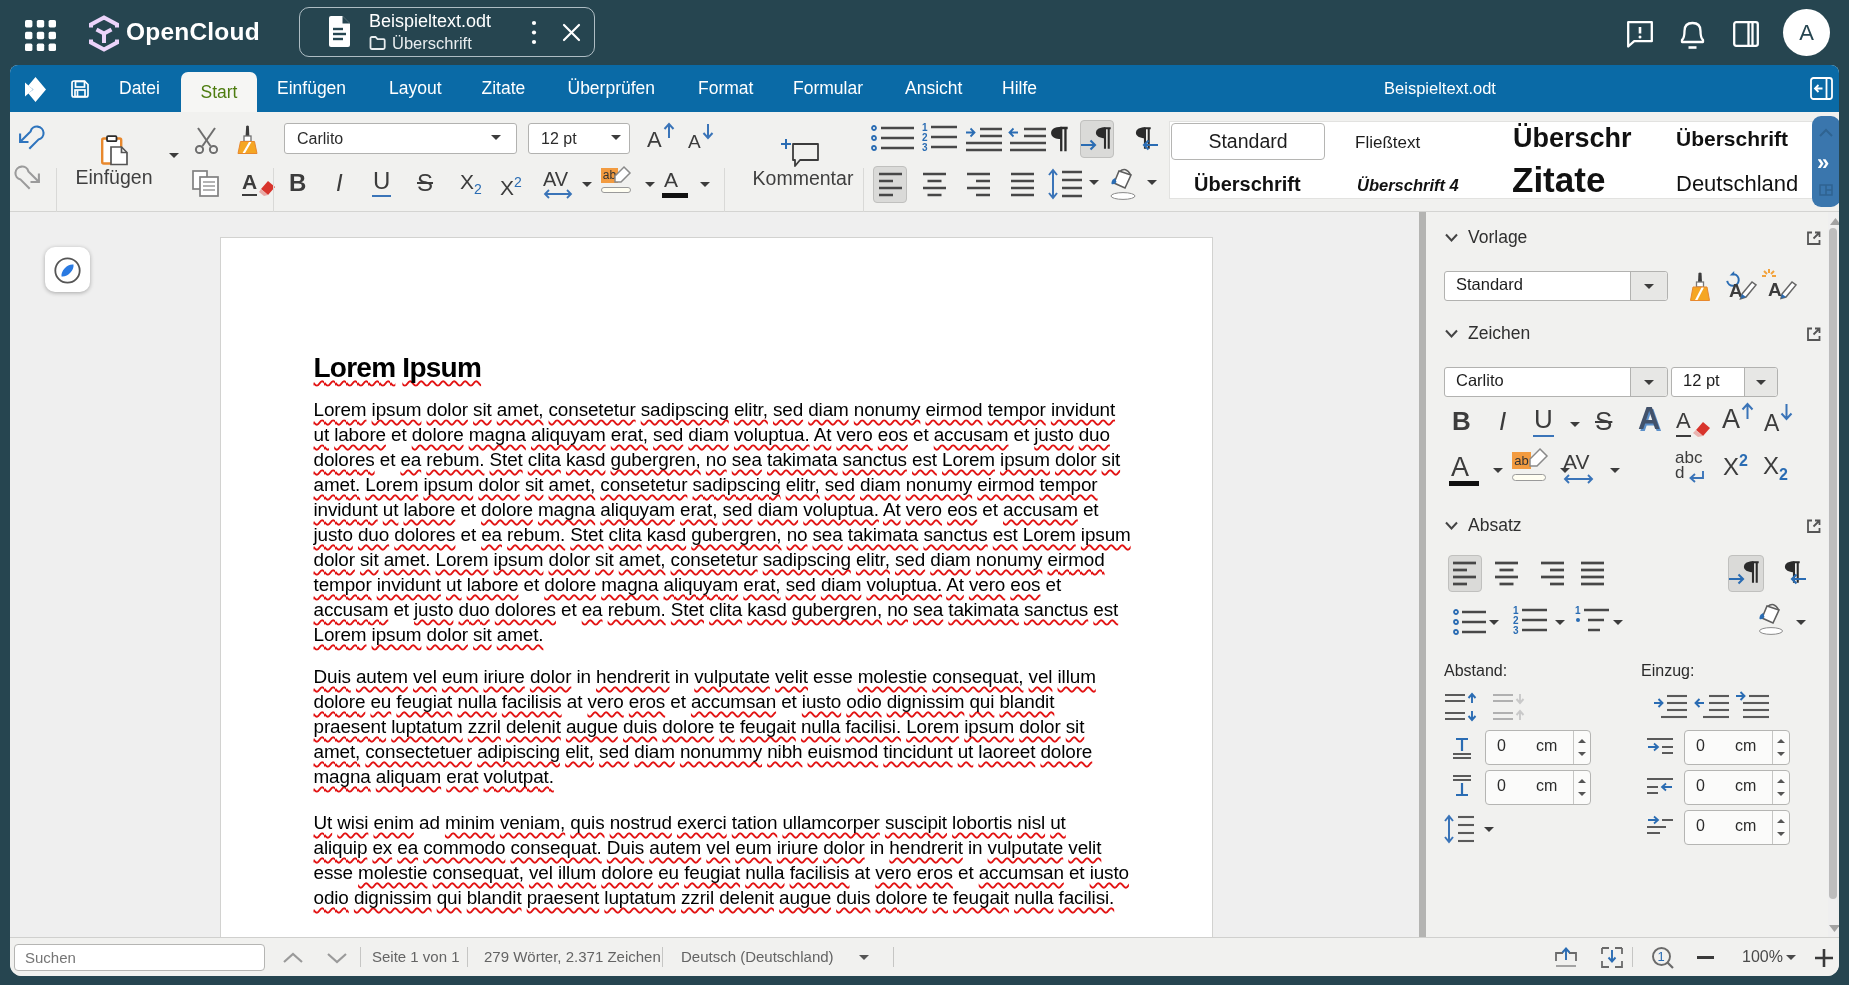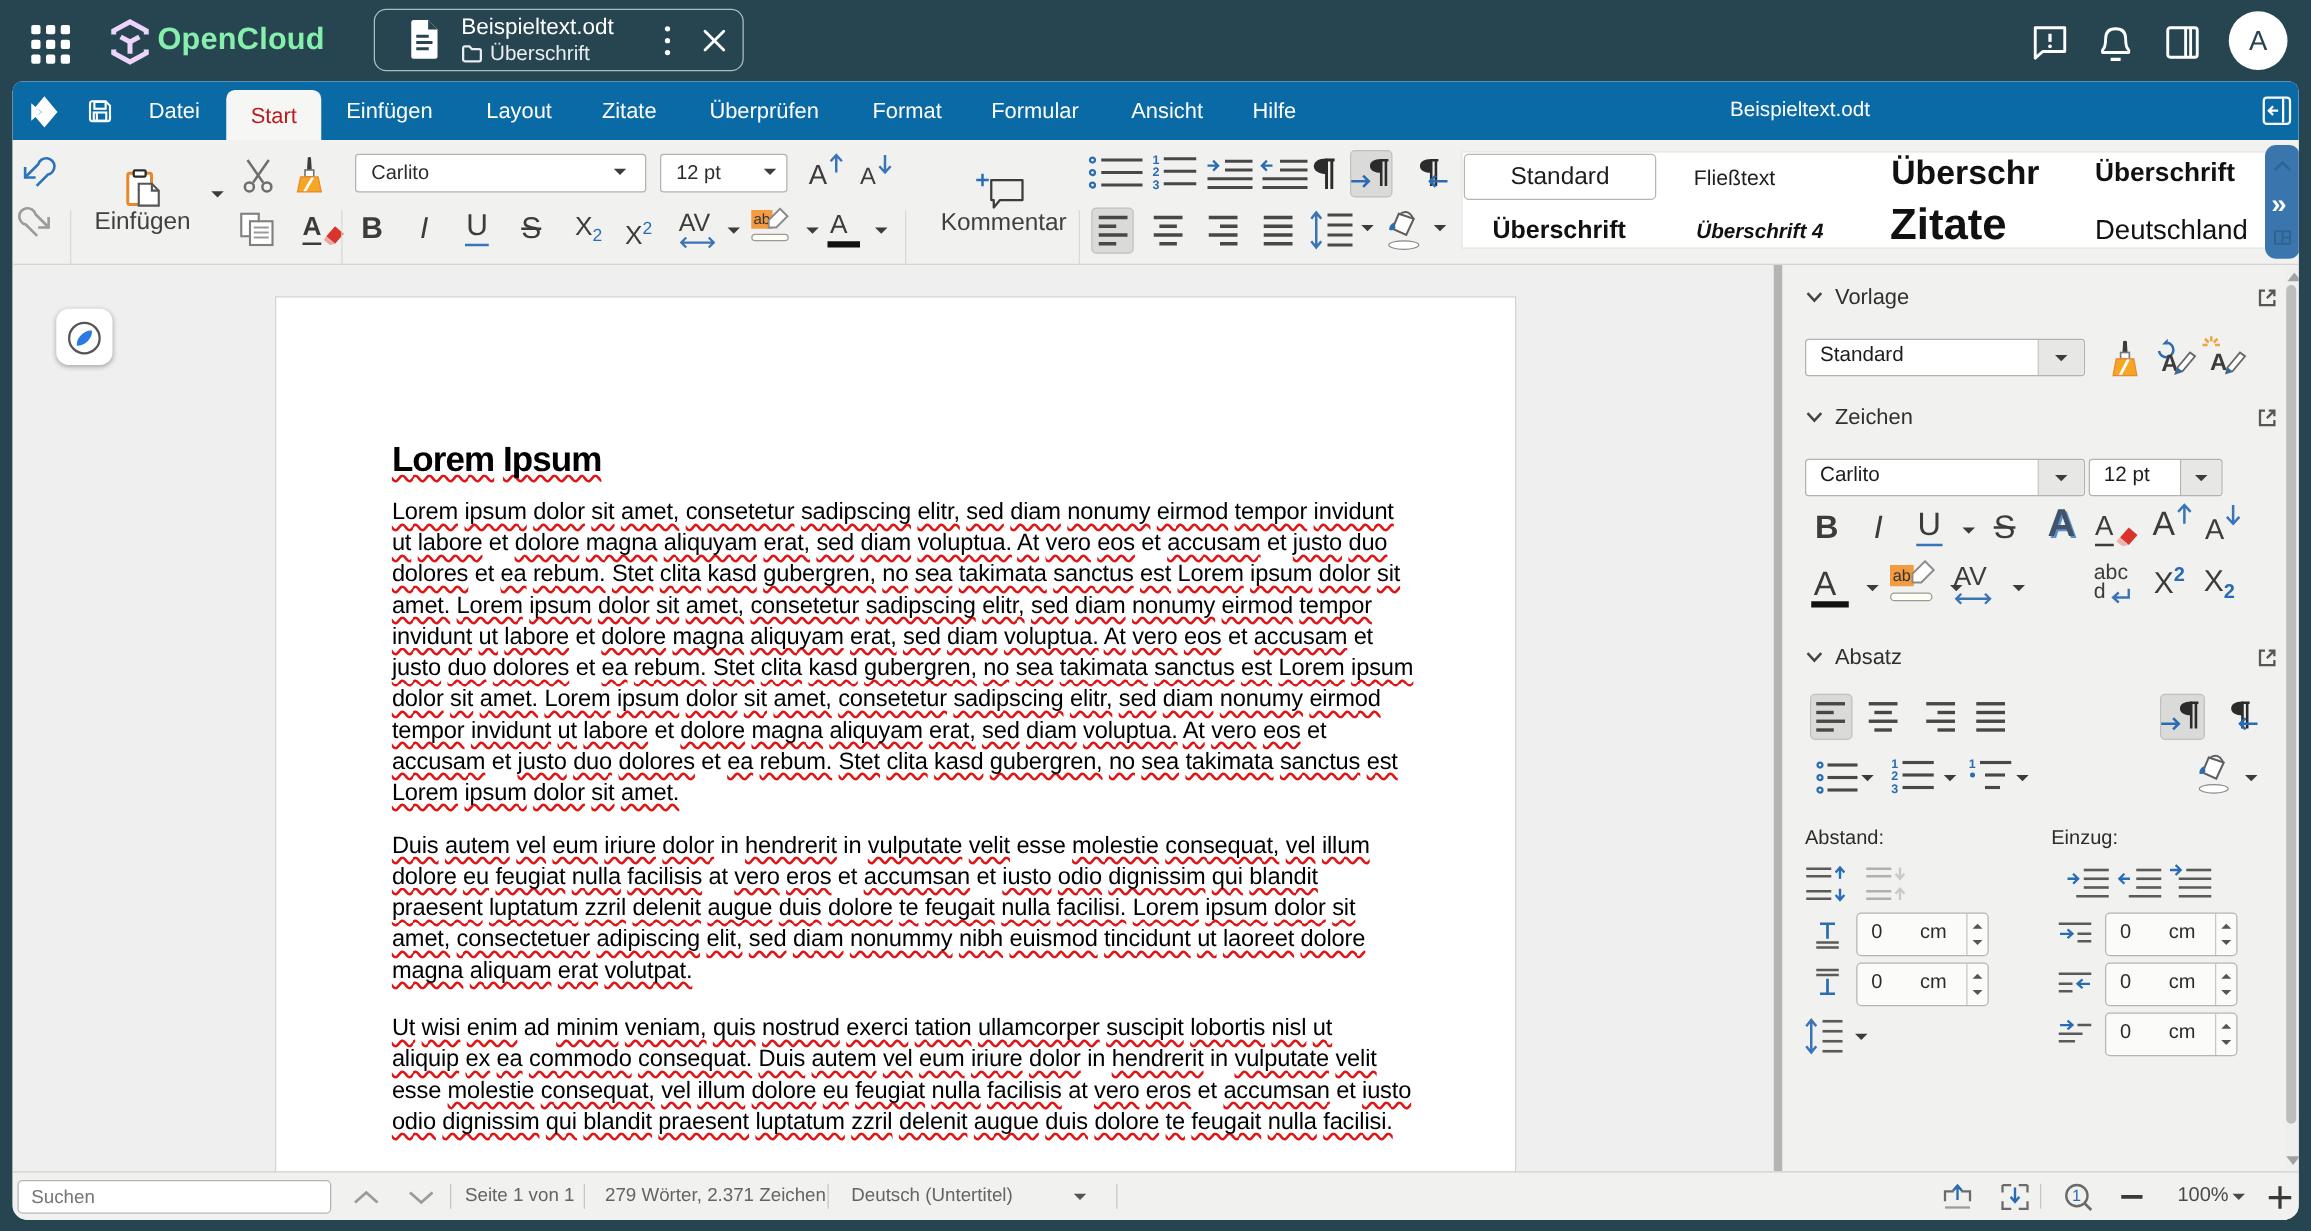--- a/index.html
+++ b/index.html
@@ -44,21 +44,21 @@
       </g>
 </svg>
 <svg class="ab" style="left:89px;top:16px;" width="30" height="35" viewBox="0 0 30 35">
  <g stroke="#ecd4fb" stroke-width="4" fill="none">
   <path d="M2 11.5 L2 8.5 L15 1.5 L28 8.5 L28 11.5"></path>
   <path d="M2 23.5 L2 26.5 L15 33.5 L28 26.5 L28 23.5"></path>
   <path d="M7.5 13.5 L15 17.5 L22.5 13.5"></path>
   <path d="M15 17.5 L15 27"></path>
  </g>
 </svg>
-<div class="ab" style="left:126px;top:18px;font-size:24.5px;font-weight:bold;color:#86efac;letter-spacing:0.2px;">OpenCloud</div>
+<div class="ab" style="left:126px;top:18px;font-size:24.5px;font-weight:bold;color:#ffffff;letter-spacing:0.2px;">OpenCloud</div>
 
 <div class="ab" style="left:299px;top:7px;width:296px;height:50px;border:1.5px solid rgba(220,230,235,0.75);border-radius:10px;"></div>
 <svg class="ab" style="left:329px;top:16px;" width="21" height="31" viewBox="0 0 21 31">
   <path d="M0 2 Q0 0 2 0 L13.5 0 L21 7.5 L21 29 Q21 31 19 31 L2 31 Q0 31 0 29 Z" fill="#fff"></path>
   <path d="M13.5 0 L21 7.5 L13.5 7.5 Z" fill="#264550"></path>
   <g stroke="#264550" stroke-width="2.4">
         <line x1="4" y1="13" x2="14" y2="13"></line>
         <line x1="4" y1="18" x2="17" y2="18"></line>
         <line x1="4" y1="23" x2="14" y2="23"></line>
       </g>
@@ -106,21 +106,21 @@
  </svg>
  <svg class="ab" style="left:61px;top:15px;" width="18" height="18" viewBox="0 0 18 18">
    <g fill="none" stroke="#fff" stroke-width="1.7">
             <path d="M1 3 Q1 1 3 1 L13.5 1 L17 4.5 L17 15 Q17 17 15 17 L3 17 Q1 17 1 15 Z"></path>
    <rect x="4.5" y="1.5" width="9" height="5.5"></rect>
             <rect x="4" y="10" width="10" height="6.5"></rect>
             <line x1="6.5" y1="10.5" x2="6.5" y2="16"></line>
           </g>
  </svg>
  <div class="mi" style="left:109px;">Datei</div>
- <div class="ab" style="left:171px;top:7px;width:76px;height:40px;background:#f6f6f4;border-radius:7px 7px 0 0;text-align:center;line-height:40px;color:#b91c1c;font-size:17.5px;">Start</div>
+ <div class="ab" style="left:171px;top:7px;width:76px;height:40px;background:#f6f6f4;border-radius:7px 7px 0 0;text-align:center;line-height:40px;color:#4d7c0f;font-size:17.5px;">Start</div>
  <div class="mi" style="left:267px;">Einfügen</div>
  <div class="mi" style="left:379px;">Layout</div>
  <div class="mi" style="left:471.5px;">Zitate</div>
  <div class="mi" style="left:557.5px;">Überprüfen</div>
  <div class="mi" style="left:688px;">Format</div>
  <div class="mi" style="left:783px;">Formular</div>
  <div class="mi" style="left:895px;">Ansicht</div>
  <div class="mi" style="left:992px;">Hilfe</div>
  <div class="mi" style="left:1330px;width:200px;text-align:center;font-size:16.5px;">Beispieltext.odt</div>
  <svg class="ab" style="left:1800px;top:12px;" width="23" height="23" viewBox="0 0 23 23">
@@ -727,21 +727,21 @@
           <path d="M2 10 L11 2 L20 10" fill="none" stroke="#9a9a9a" stroke-width="2.2"></path>
         </svg>
  <svg class="ab" style="left:316px;top:14px;" width="22" height="12" viewBox="0 0 22 12">
           <path d="M2 2 L11 10 L20 2" fill="none" stroke="#9a9a9a" stroke-width="2.2"></path>
         </svg>
  <div class="vsep" style="left:350px;"></div>
  <div class="st" style="left:362px;">Seite 1 von 1</div>
  <div class="vsep" style="left:457px;"></div>
  <div class="st" style="left:474px;">279 Wörter, 2.371 Zeichen</div>
  <div class="vsep" style="left:652px;"></div>
- <div class="st" style="left:671px;">Deutsch (Untertitel)</div>
+ <div class="st" style="left:671px;">Deutsch (Deutschland)</div>
  <div class="car" style="left:849px;top:17px;border-top-color:#555;"></div>
  <div class="vsep" style="left:883px;"></div>
  <svg class="ab" style="left:1544px;top:9px;" width="24" height="22" viewBox="0 0 24 22">
   <path d="M2 14 L2 6 L9 6 M15 6 L22 6 L22 14" fill="none" stroke="#6a6a6a" stroke-width="1.8"></path>
   <path d="M12 13 L12 2 M8.5 5.5 L12 1.5 L15.5 5.5" fill="none" stroke="#2a6cb3" stroke-width="1.9"></path>
   <line x1="2" y1="19" x2="22" y2="19" stroke="#9a9a9a" stroke-width="1.8"></line>
  </svg>
  <svg class="ab" style="left:1590px;top:9px;" width="24" height="22" viewBox="0 0 24 22">
   <path d="M2 1 L9 1 M15 1 L22 1 M2 1 L2 7 M22 1 L22 7" fill="none" stroke="#6a6a6a" stroke-width="1.8"></path>
   <path d="M12 3 L12 14 M8.5 10.5 L12 14.5 L15.5 10.5" fill="none" stroke="#2a6cb3" stroke-width="1.9"></path>

